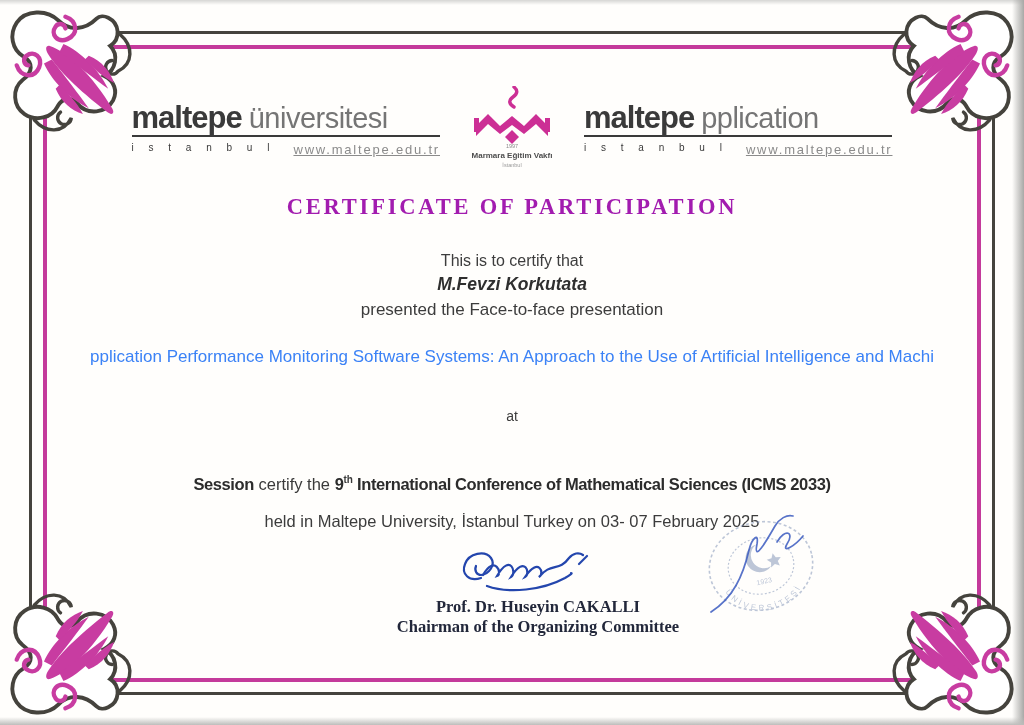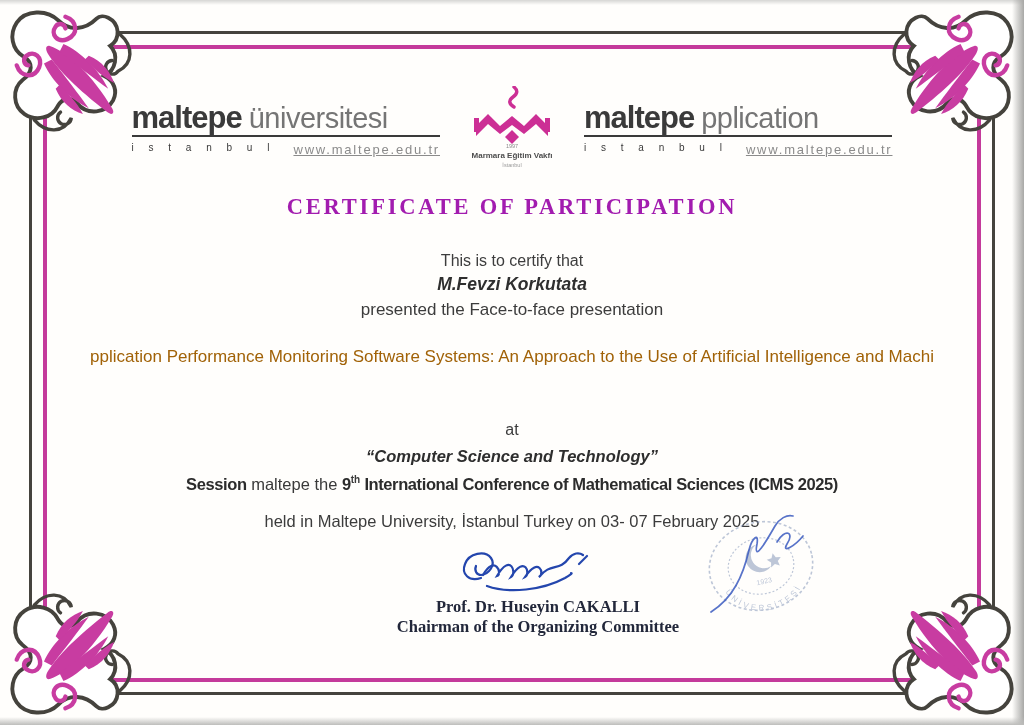--- a/index.html
+++ b/index.html
@@ -38,23 +38,23 @@
   .logo-url{font-size:13px;letter-spacing:1.8px;color:#8b8b8b;text-decoration:underline;}
   .emblem{flex:0 0 auto;margin-top:-6px;}
   .emblem text{font-family:"Liberation Sans",sans-serif;}
   
   .title{top:194px;font-family:"Liberation Serif",serif;font-size:22.5px;font-weight:700;
     letter-spacing:2.8px;color:#a21caf;}
   .certify{top:252px;font-size:16px;color:#3d3d3d;}
   .name{top:274px;font-size:17.5px;font-weight:bold;font-style:italic;color:#2f2f2f;}
   .presented{top:300px;font-size:17px;}
   .paper1{top:347px;left:50%;transform:translateX(-50%);width:922px;overflow:hidden;
-    white-space:nowrap;text-align:center;font-size:17px;color:#a16207;}
+    white-space:nowrap;text-align:center;font-size:17px;color:#3b82f6;}
   .paper2{top:374px;font-size:17px;color:#4a4a4a;}
-  .at{top:421px;font-size:16px;}
+  .at{top:408px;font-size:14px;}
   .session-name{top:447px;font-size:16.5px;font-weight:bold;font-style:italic;color:#2e2e2e;}
   .conf-line{top:474px;font-size:16.5px;color:#3a3a3a;}
   .conf-line .b{font-weight:bold;letter-spacing:-0.4px;color:#2c2c2c;}
   .conf-line sup{font-size:10px;font-weight:bold;}
   .venue{top:512px;font-size:16.5px;}
   
   .sig-wrap{position:absolute;top:544px;left:0;right:0;text-align:center;transform:translateX(26px);}
   .signatory{top:597px;font-family:"Liberation Serif",serif;font-weight:bold;
     font-size:16.5px;color:#22273a;transform:translateX(26px);}
   .role{top:617px;font-family:"Liberation Serif",serif;font-weight:bold;
@@ -181,23 +181,22 @@
       </div>
     </div>
   </div>
 
   <div class="row title">CERTIFICATE OF PARTICIPATION</div>
   <div class="row certify">This is to certify that</div>
   <div class="row presented">presented the Face-to-face presentation</div>
   <div class="row name">M.Fevzi Korkutata</div>
   <div class="row paper1">pplication Performance Monitoring Software Systems: An Approach to the Use of Artificial Intelligence and Machi</div>
   <div class="row at">at</div>
-  <div class="row session-name">“Computer Science and Technology”</div>
   <div class="row conf-line">
-    <span class="b">Session</span><span> maltepe the </span><span class="b">9</span><sup>th</sup><span class="b"> International Conference of Mathematical Sciences (ICMS 2025)</span>
+    <span class="b">Session</span><span> certify the </span><span class="b">9</span><sup>th</sup><span class="b"> International Conference of Mathematical Sciences (ICMS 2033)</span>
   </div>
   <div class="row venue">held in Maltepe University, İstanbul Turkey on  03- 07 February 2025</div>
 
   <div class="sig-wrap">
     <svg width="170" height="52" viewBox="0 0 170 52">
       <g fill="none" stroke="#2446ad" stroke-width="2.2" stroke-linecap="round">
         <path d="M28,34 C16,38 8,30 12,20 C16,9 32,6 38,14 C43,21 36,30 28,31 C24,31 21,27 23,22"></path>
         <path d="M30,31 C42,10 50,30 44,32 C58,8 64,30 58,33 C72,10 78,30 72,33 C86,12 92,30 86,33 C98,18 106,28 116,14 C120,9 126,8 130,11"></path>
         <path d="M34,42 C56,50 90,46 112,34 C117,31 120,29 118,29"></path>
         <path d="M126,20 l8,-8"></path>

